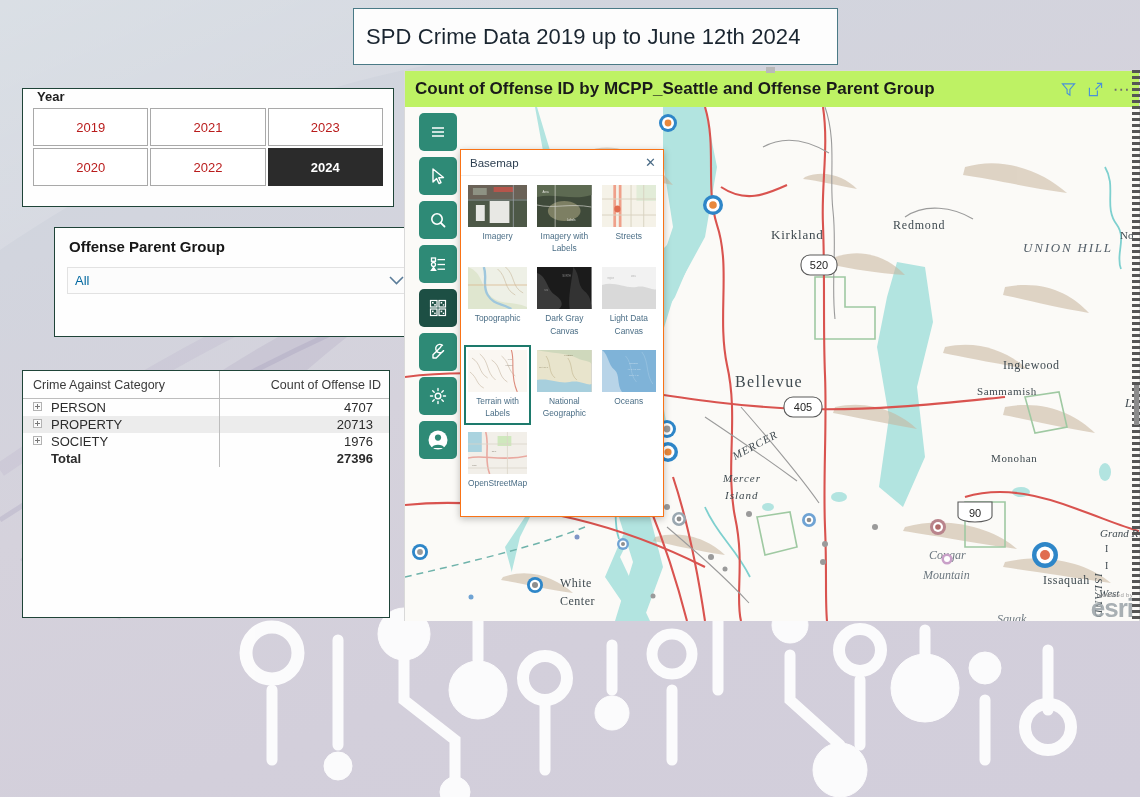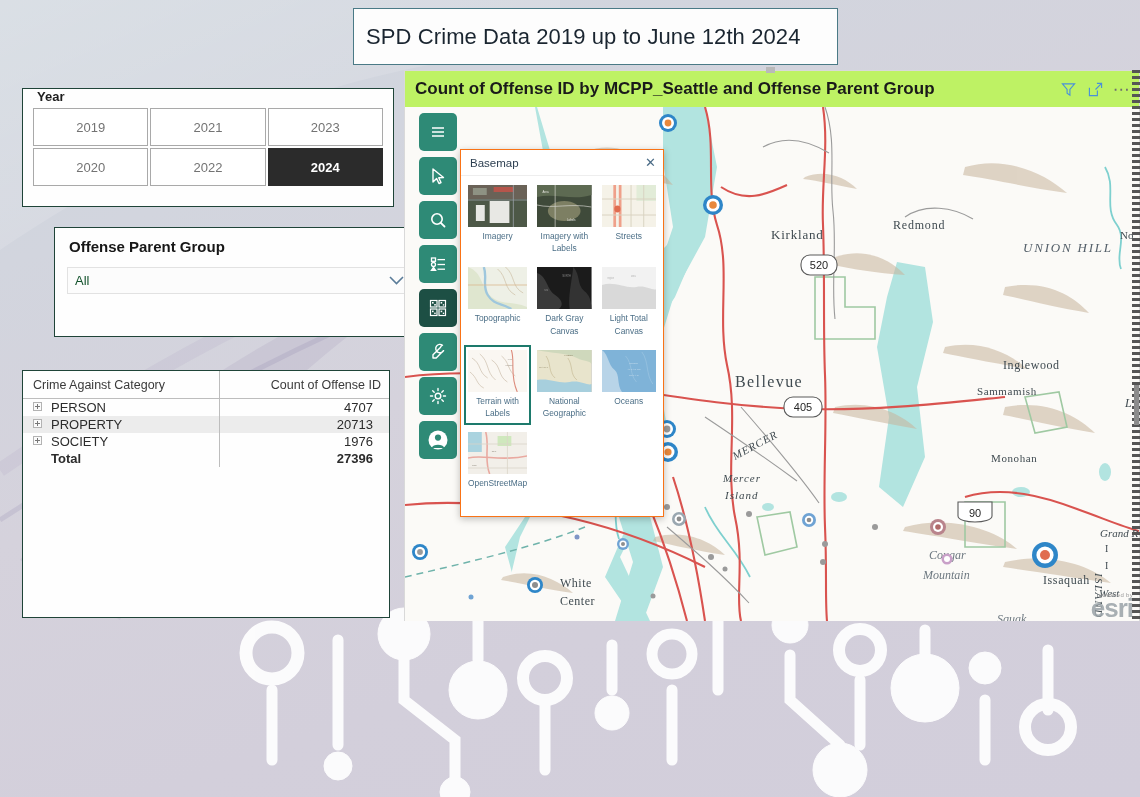--- a/index.html
+++ b/index.html
@@ -29,30 +29,30 @@
     position:absolute; background:#fefefe; border:1px solid #1f4438; z-index:5;
   }
   #year-panel { left:22px; top:88px; width:372px; height:119px; }
   #year-title { font-size:13px; font-weight:bold; color:#1d1d1d; margin:0 0 4px 14px; }
   #year-grid {
     display:grid; grid-template-columns:repeat(3,1fr); grid-template-rows:repeat(2,38px);
     gap:2px 2px; margin:0 10px;
   }
   .year-btn {
     border:1px solid #a9a9a9; background:#fff; display:flex; align-items:center;
-    justify-content:center; font-size:13px; color:#737373; cursor:pointer;
+    justify-content:center; font-size:13px; color:#b91c1c; cursor:pointer;
   }
   .year-btn.sel { background:#2b2b2b; color:#fff; font-weight:bold; border-color:#2b2b2b; }
 
   #opg-panel { left:22px; top:227px; width:372px; height:110px;margin-left:32px; }
   #opg-title { font-size:15px; font-weight:bold; color:#171717; margin:10px 0 0 14px; }
   #opg-select {
     margin:12px 12px 0 12px; height:27px; border:1px solid #e2e2e2; background:#fcfcfc;
     display:flex; align-items:center; justify-content:space-between; padding:0 8px 0 7px;
-    font-size:13px; color:#14532d; cursor:pointer;
+    font-size:13px; color:#0369a1; cursor:pointer;
   }
   #opg-select .chev { color:#4a6b86; font-size:12px; line-height:1; }
 
   #matrix-panel { left:22px; top:370px; width:368px; height:248px; }
   #matrix { width:100%; border-collapse:collapse; }
   #matrix th {
     font-size:12.5px; font-weight:normal; color:#3a3a3a; text-align:left;
     padding:7px 6px 6px 10px; border-bottom:1px solid #bdbdbd; white-space:nowrap;
   }
   #matrix th.num { text-align:right; padding-right:8px; border-left:1px solid #bdbdbd; }
@@ -624,21 +624,21 @@
 
         <div class="bm-item">
           <svg class="bm-thumb" viewBox="0 0 60 42" preserveAspectRatio="none">
             <rect width="60" height="42" fill="#f2f2f2"></rect>
             <path d="M0,18 C14,14 26,22 38,20 C48,18 56,24 60,22 L60,42 L0,42 Z" fill="#d9d9d9"></path>
             <g fill="#b4b4b4" font-size="2.6" font-family="Liberation Sans, sans-serif">
                 <text x="6" y="12">region</text>
                 <text x="32" y="10">area</text>
               </g>
           </svg>
-          <span class="bm-label">Light Total Canvas</span>
+          <span class="bm-label">Light Data Canvas</span>
         </div>
 
         <div class="bm-item sel">
           <svg class="bm-thumb" viewBox="0 0 60 42" preserveAspectRatio="none">
             <rect width="60" height="42" fill="#faf7f2"></rect>
             <g stroke="#c4b4a0" stroke-width=".6" fill="none">
               <path d="M4,8 C14,14 10,22 20,28"></path>
                 <path d="M12,4 C22,12 18,22 28,30"></path>
               <path d="M24,10 C34,16 30,26 40,32"></path>
                 <path d="M2,22 C10,28 8,34 16,38"></path>

